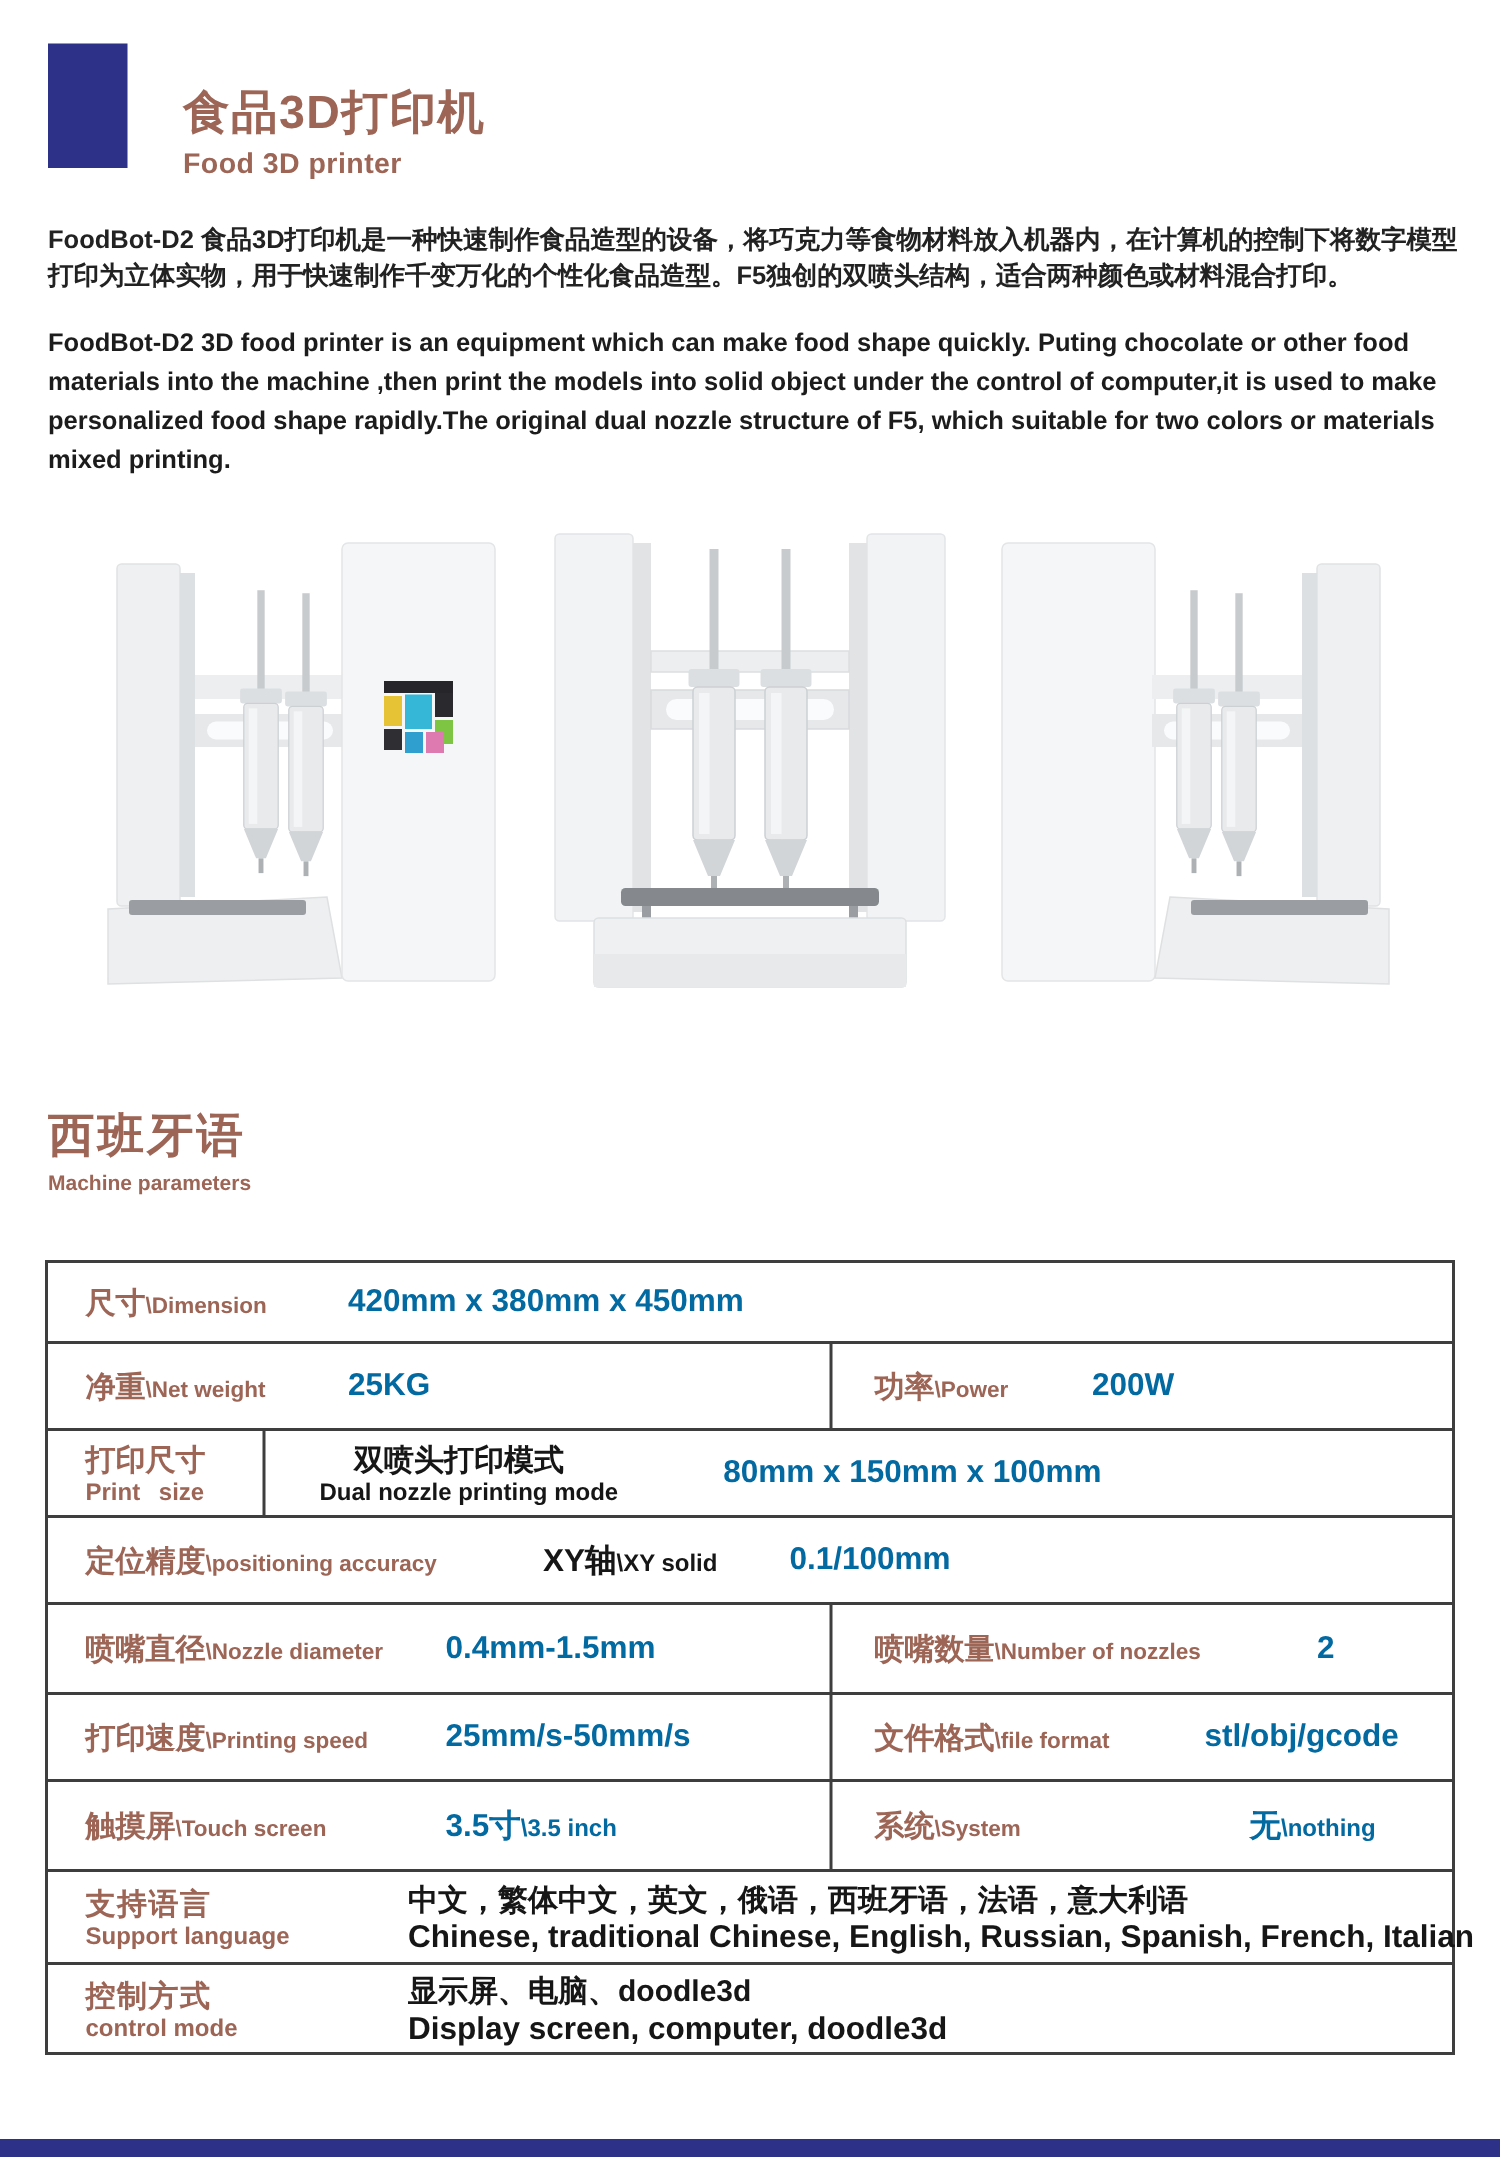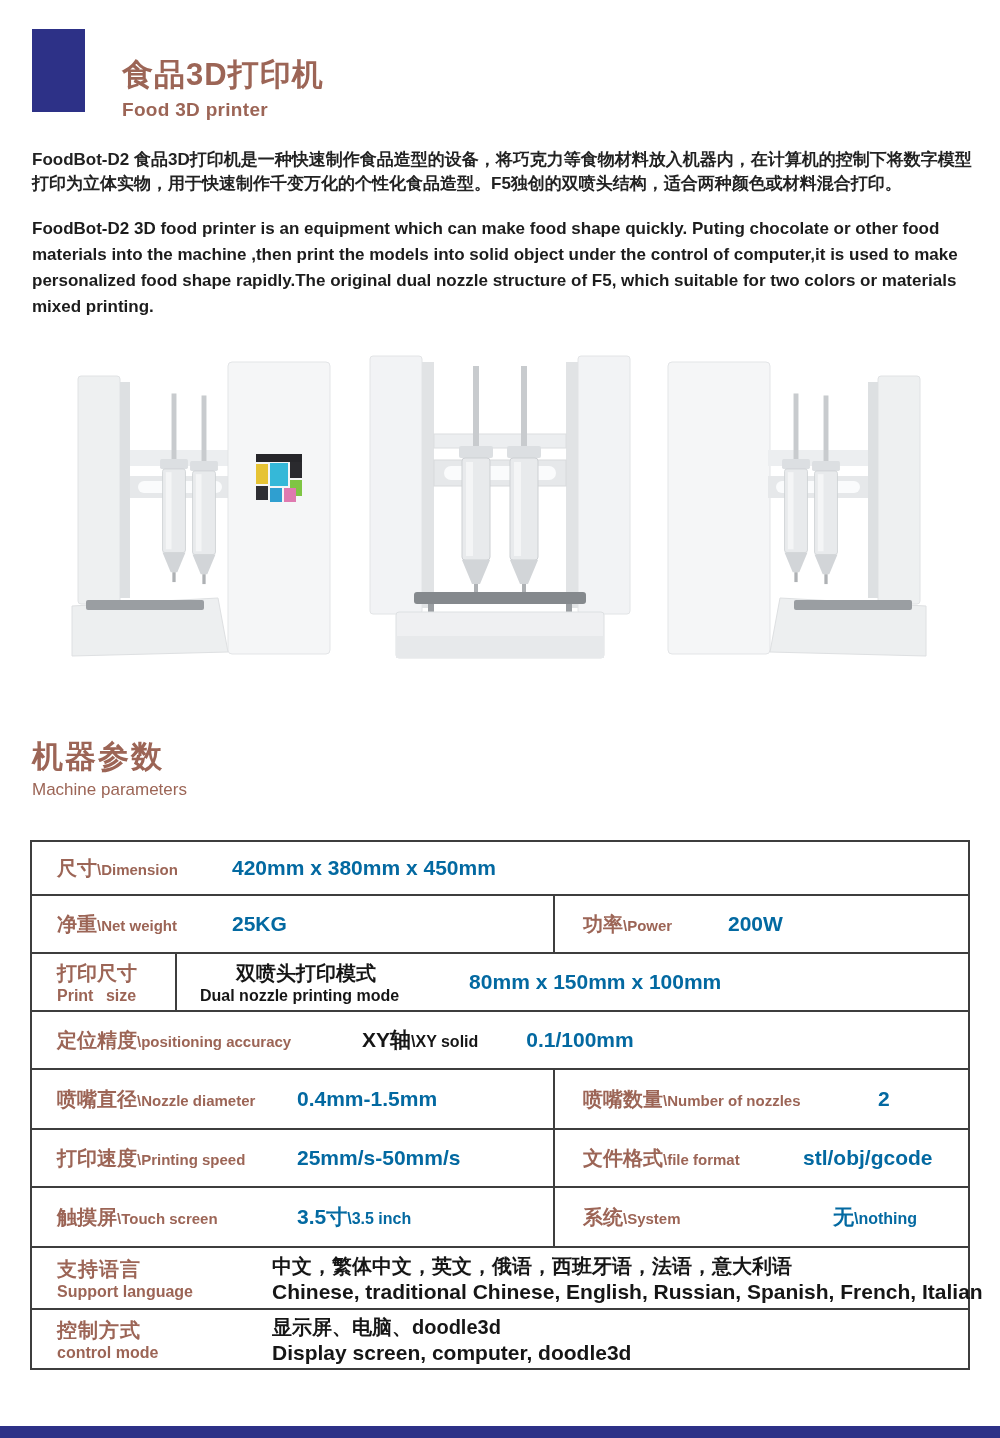--- a/index.html
+++ b/index.html
@@ -16,21 +16,21 @@
   
   .para-zh { position:absolute; left:32px; top:148px; width:942px; font-size:17px; line-height:24px; font-weight:600; color:#222; }
   .para-en { position:absolute; left:32px; top:216px; width:946px; font-size:17px; line-height:26px; font-weight:600; color:#1c1c1c; }
 
   
   .product-images { position:absolute; left:60px; top:350px; width:880px; height:315px; }
 
   
   .section-title { position:absolute; left:32px; top:736px; }
   .section-zh { font-size:31px; font-weight:700; color:#9c6556; letter-spacing:2px; }
-  .section-en { font-size:17px; font-weight:400; color:#9c6556; margin-top:2px; }
+  .section-en { font-size:14px; font-weight:700; color:#9c6556; margin-top:2px; }
 
   
   .spec-table { position:absolute; left:30px; top:840px; width:940px; border:2px solid #3e3e3e; background:#fff; }
   .row { display:flex; align-items:center; border-bottom:2px solid #3e3e3e; }
   .row:last-child { border-bottom:none; }
   .h56{height:54px}.h60{height:58px}.h62{height:60px}.h64{height:62px}
 
   .lbl { color:#9c6556; padding-left:25px; white-space:nowrap; }
   .lbl .zh { font-size:20px; font-weight:700; }
   .lbl .en { font-size:15px; font-weight:600; }
@@ -42,21 +42,21 @@
 
   .cell-l { width:523px; align-self:stretch; display:flex; align-items:center; border-right:2px solid #3e3e3e; }
   .cell-r { flex:1; align-self:stretch; display:flex; align-items:center; padding-left:28px; }
 
   
   .cell-lbl3 { width:145px; align-self:stretch; display:flex; flex-direction:column; justify-content:center; padding-left:25px; border-right:2px solid #3e3e3e; color:#9c6556; white-space:nowrap; }
   .cell-lbl3 .zh { font-size:20px; font-weight:700; word-spacing:2px; }
   .cell-lbl3 .en { font-size:16px; font-weight:600; word-spacing:8px; }
   .mode { padding-left:23px; white-space:nowrap; color:#161616; }
   .mode .zh { font-size:20px; font-weight:700;margin-left:36px; }
-  .mode .en { font-size:16px; font-weight:600; display:block; }
+  .mode .en { font-size:16px; font-weight:600; display:block;margin-left:13px; }
 
   
   .axis { white-space:nowrap; color:#161616; }
   .axis .zh { font-size:21px; font-weight:700; }
   .axis .en { font-size:16px; font-weight:600; }
 
   
   .lbl2 { padding-left:25px; min-width:240px; color:#9c6556; white-space:nowrap; }
   .lbl2 .zh { font-size:20px; font-weight:700; display:block; letter-spacing:1px; }
   .lbl2 .en { font-size:16px; font-weight:600; display:block; }
@@ -156,21 +156,21 @@
         <g transform="translate(158,106) scale(0.82)">
             <use href="#syr"></use>
           </g>
         <polygon points="112,238 258,246 258,296 102,292" fill="#edeff0" stroke="#dee0e2"></polygon>
         <rect x="126" y="240" width="118" height="10" rx="2" fill="#9a9ea2"></rect>
       </g>
     </svg>
   </div>
 
   <div class="section-title">
-    <div class="section-zh">机器参数</div>
+    <div class="section-zh">西班牙语</div>
     <div class="section-en">Machine parameters</div>
   </div>
 
   <div class="spec-table">
 
     <div class="row h56">
       <span class="lbl lw200"><b class="zh">尺寸</b><span class="en">\Dimension</span></span>
       <span class="val">420mm x 380mm x 450mm</span>
     </div>
 

